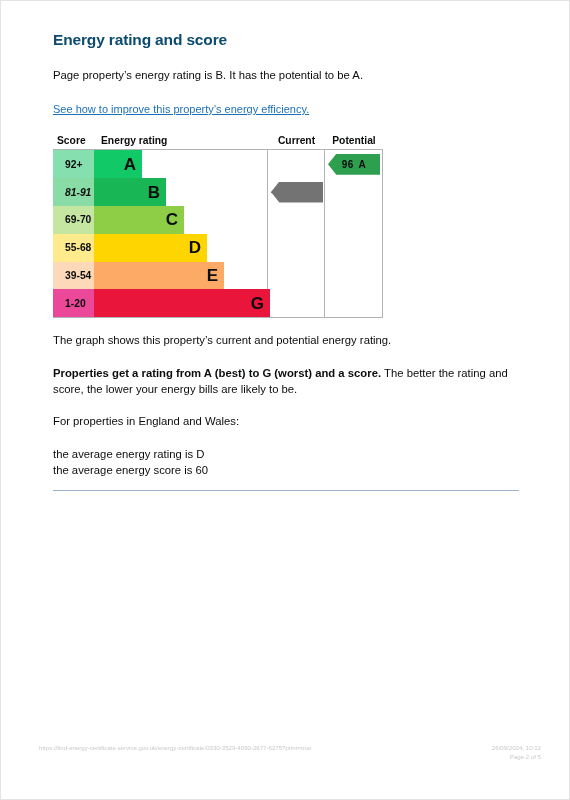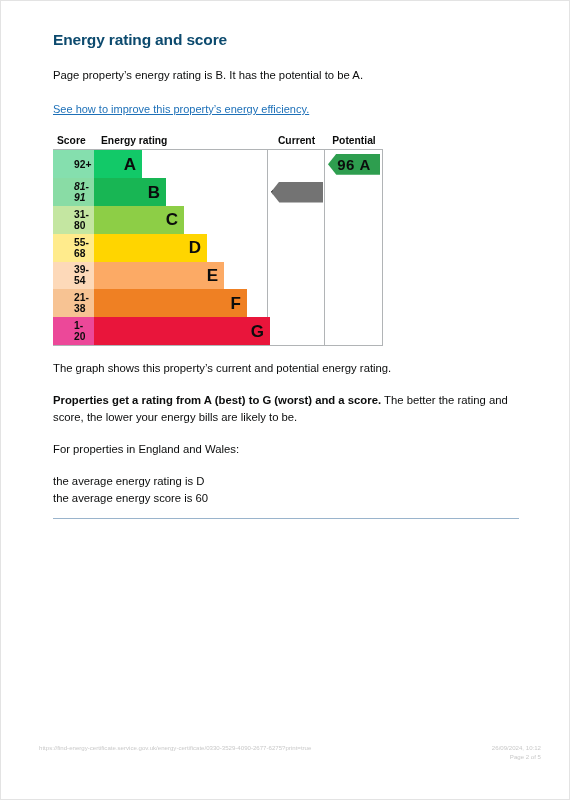--- a/index.html
+++ b/index.html
@@ -83,21 +83,21 @@
     align-items: stretch;
   }
   .band .score {
     width: 41px;
     flex: 0 0 41px;
     font-size: 10.3px;
     font-weight: bold;
     color: #0b0c0c;
     display: flex;
     align-items: center;
-    padding-left: 21px;
+    padding-left: 12px;
   }
   .band .barwrap {
     flex: 1;
     position: relative;
   }
   .band .bar {
     height: 100%;
     display: flex;
     align-items: center;
     justify-content: flex-end;
@@ -128,21 +128,21 @@
   }
 
   .arrow {
     position: absolute;
     height: 21px;
     width: 52px;
     left: 3px;
     display: flex;
     align-items: center;
     justify-content: center;
-    font-size: 15px;
+    font-size: 10px;
     font-weight: bold;
     color: #0b0c0c;
     background: #2e9e4f;
     clip-path: polygon(0% 50%, 16% 0%, 100% 0%, 100% 100%, 16% 100%);
     letter-spacing: 0.3px;
   }
   .arrow .num { margin-right: 5px; }
 
   hr.rule {
     border: 0;
@@ -197,41 +197,35 @@
                 <div class="bar" style="background: rgb(18, 201, 104); width: 48px;">A</div>
               </div>
             </div>
             <div class="band">
               <div class="score" style="background: rgb(137, 220, 165); font-style: italic;">81-91</div>
               <div class="barwrap">
                 <div class="bar" style="background: rgb(24, 182, 84); width: 72px;">B</div>
               </div>
             </div>
             <div class="band">
-              <div class="score" style="background: rgb(196, 230, 161);">31-80</div>
+              <div class="score" style="background: rgb(196, 230, 161);">69-70</div>
               <div class="barwrap">
                 <div class="bar" style="background: rgb(141, 206, 70); width: 90px;">C</div>
               </div>
             </div>
             <div class="band">
               <div class="score" style="background: rgb(255, 235, 140);">55-68</div>
               <div class="barwrap">
                 <div class="bar" style="background: rgb(255, 213, 0); width: 113px;">D</div>
               </div>
             </div>
             <div class="band">
               <div class="score" style="background: rgb(253, 217, 185);">39-54</div>
               <div class="barwrap">
                 <div class="bar" style="background: rgb(252, 170, 101); width: 130px;">E</div>
-              </div>
-            </div>
-            <div class="band">
-              <div class="score" style="background: rgb(247, 195, 147);">21-38</div>
-              <div class="barwrap">
-                <div class="bar" style="background: rgb(239, 128, 35); width: 153px;">F</div>
               </div>
             </div>
             <div class="band">
               <div class="score" style="background: #ec4899;">1-20</div>
               <div class="barwrap">
                 <div class="bar" style="background: rgb(233, 21, 59); width: 176px;">G</div>
               </div>
             </div>
           </div>
         <div class="cols">

